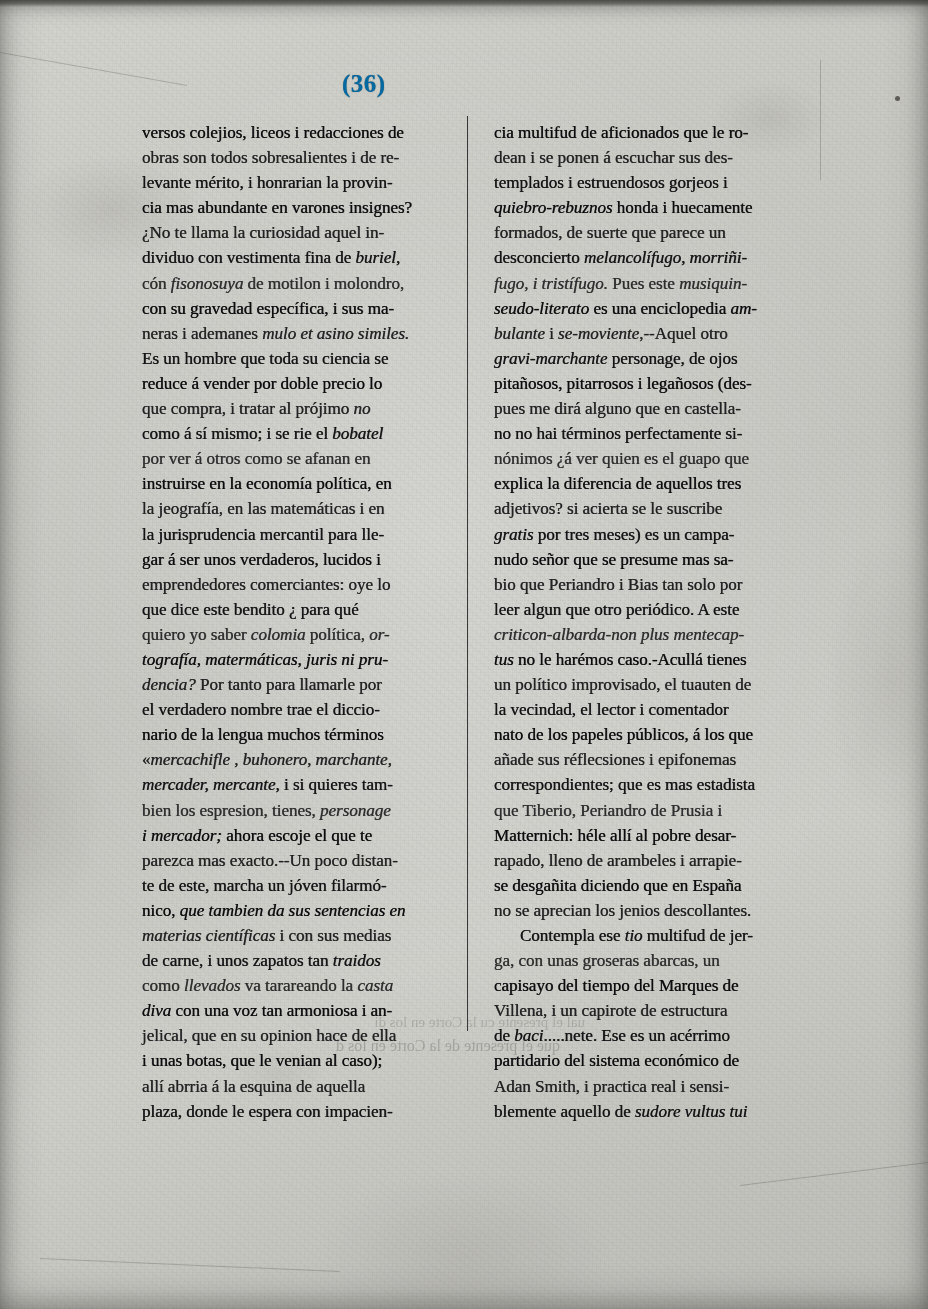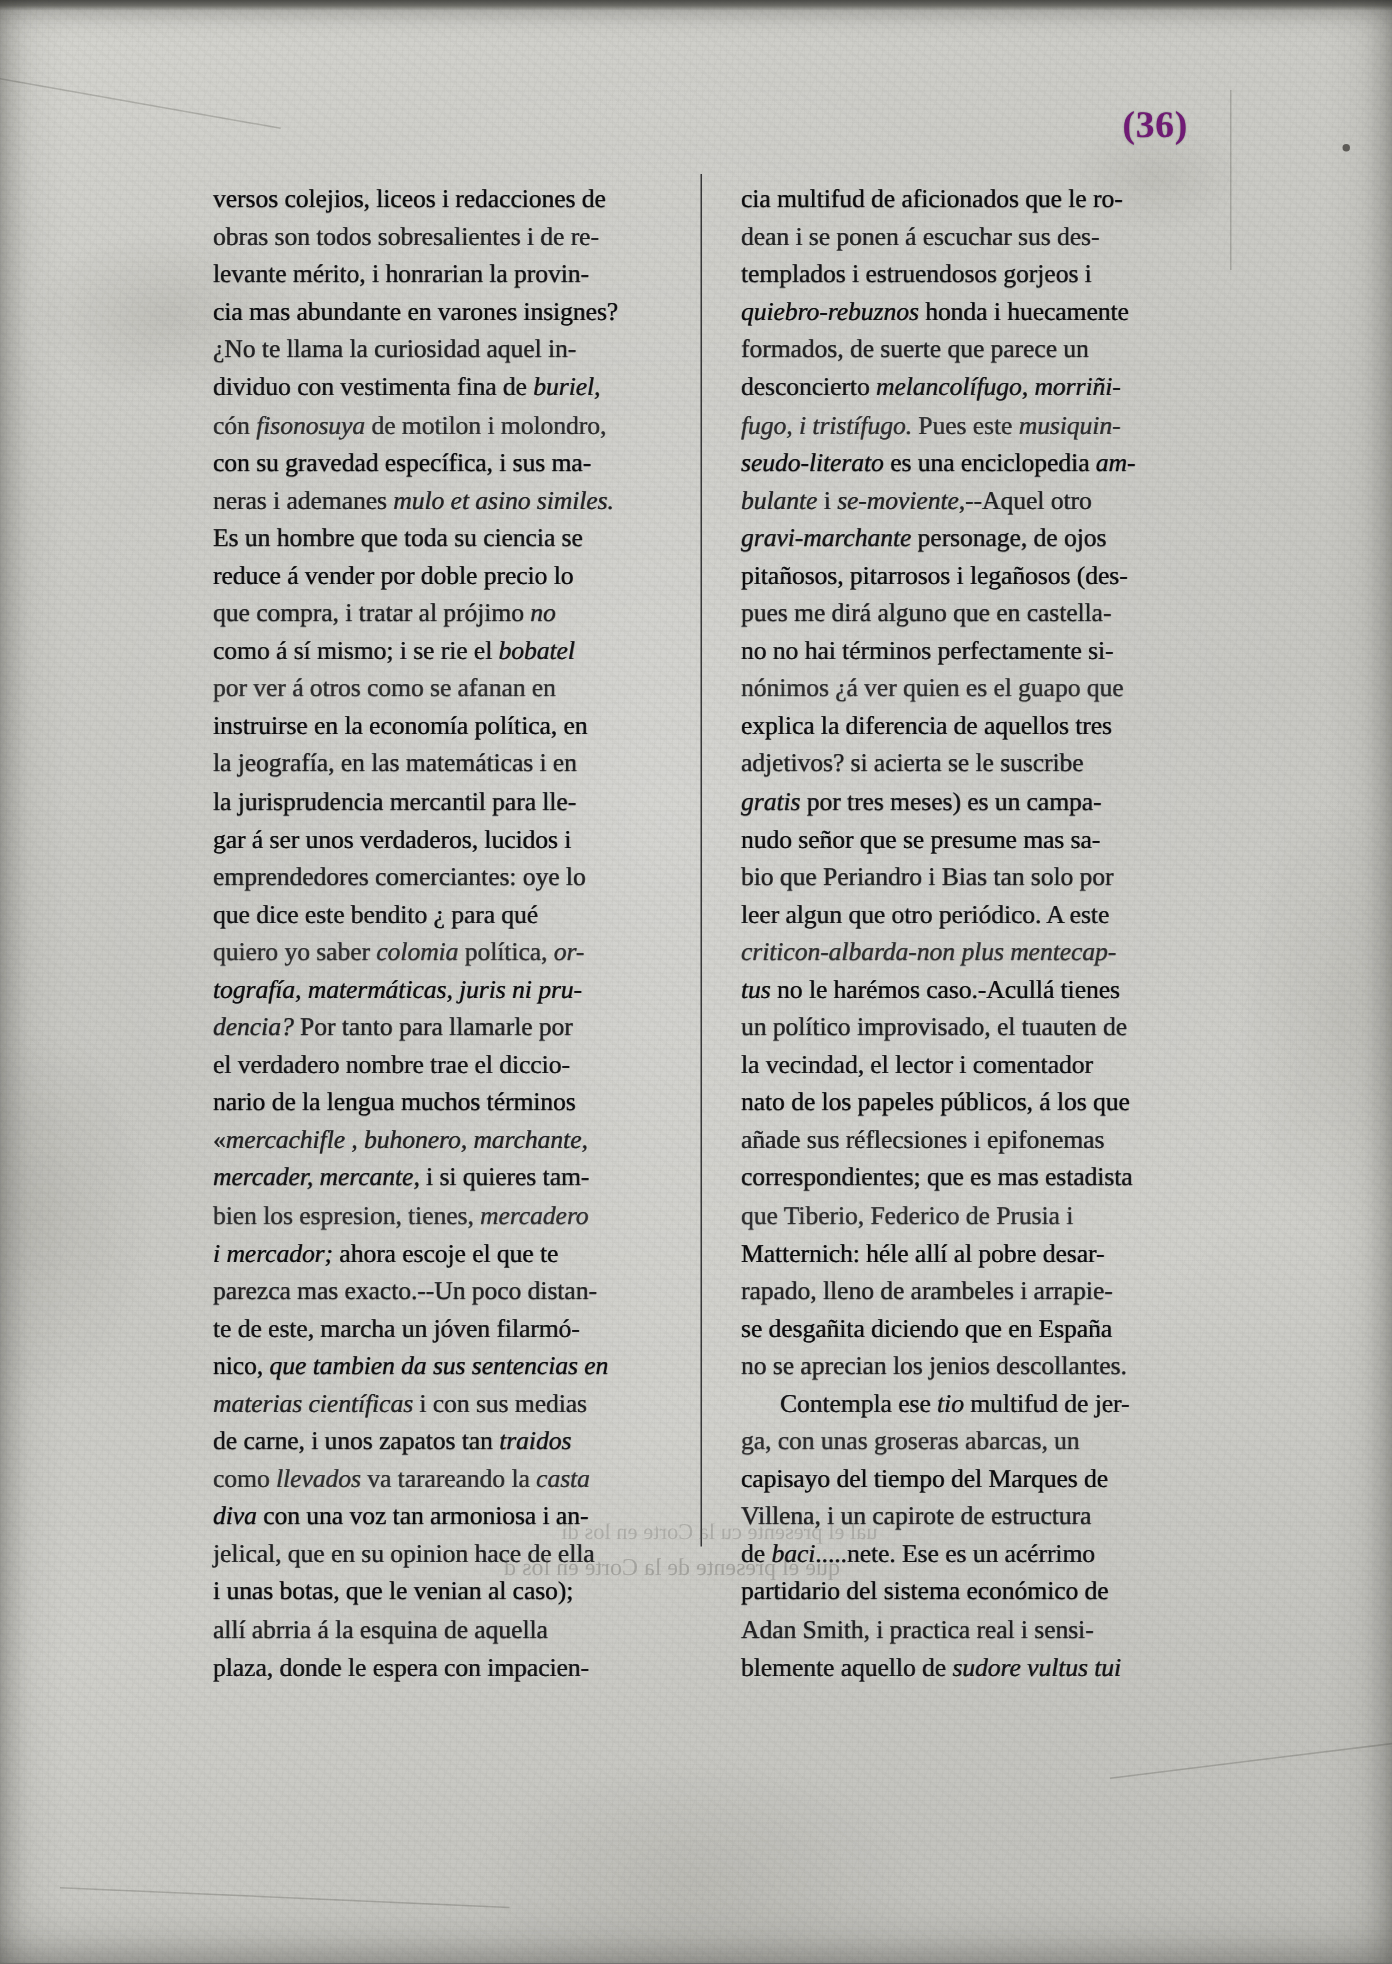--- a/index.html
+++ b/index.html
@@ -84,25 +84,25 @@
   }
 
   
   .textblock {
     position: absolute;
     left: 142px;
     top: 70px;
     width: 650px;
   }
   .page-number {
-    text-align: right;
+    text-align: left;
     font-size: 25px;
     font-weight: bold;
     letter-spacing: .5px;
-    color: #701a75;
+    color: #0369a1;
     margin: 0 0 22px 0;
     text-shadow: 0 0 1px rgba(20,20,20,.5);
     padding-left: 200px;
   }
   .columns {
     position: relative;
     display: flex;
     gap: 16px;
   }
   .col {
@@ -212,21 +212,21 @@
           <div class="line ink-heavy"><span>gar á  ser  unos  verdaderos, lucidos i</span></div>
           <div class="line ink-fade-a"><span>emprendedores  comerciantes:  oye lo</span></div>
           <div class="line"><span>que  dice  este  bendito  ¿ para  qué</span></div>
           <div class="line ink-fade-b"><span>quiero yo saber </span><i>colomia</i><span> política, </span><i>or-</i></div>
           <div class="line ink-heavy"><i>tografía, matermáticas, juris ni pru-</i></div>
           <div class="line ink-fade-a"><i>dencia?</i><span> Por tanto para  llamarle  por</span></div>
           <div class="line"><span>el verdadero nombre trae el  diccio-</span></div>
           <div class="line ink-heavy"><span>nario de la lengua  muchos   términos</span></div>
           <div class="line ink-fade-a"><span>«</span><i>mercachifle ,  buhonero,  marchante,</i></div>
           <div class="line"><i>mercader, mercante,</i><span> i si quieres tam-</span></div>
-          <div class="line ink-fade-b"><span>bien los espresion, tienes, </span><i>mercadero</i></div>
+          <div class="line ink-fade-b"><span>bien los espresion, tienes, </span><i>personage</i></div>
           <div class="line ink-heavy"><i>i mercador;</i><span> ahora  escoje  el  que  te</span></div>
           <div class="line ink-fade-a"><span>parezca mas exacto.--Un poco distan-</span></div>
           <div class="line"><span>te de este, marcha un jóven filarmó-</span></div>
           <div class="line ink-heavy"><span>nico, </span><i>que tambien da sus sentencias en</i></div>
           <div class="line ink-fade-a"><i>materias científicas</i><span> i  con sus  medias</span></div>
           <div class="line"><span>de  carne,  i unos zapatos  tan </span><i>traidos</i></div>
           <div class="line ink-fade-b"><span>como </span><i>llevados</i><span> va tarareando la  </span><i>casta</i></div>
           <div class="line ink-heavy"><i>diva</i><span> con una voz tan armoniosa i an-</span></div>
           <div class="line ink-fade-a"><span>jelical, que en su opinion hace de ella</span></div>
           <div class="line ink-heavy"><span>i unas botas, que le venian  al  caso);</span></div>
@@ -255,21 +255,21 @@
           <div class="line ink-heavy"><span>nudo señor que se presume  mas sa-</span></div>
           <div class="line ink-fade-a"><span>bio que Periandro i Bias tan solo por</span></div>
           <div class="line"><span>leer algun que otro periódico. A este</span></div>
           <div class="line ink-fade-b"><i>criticon-albarda-non plus  mentecap-</i></div>
           <div class="line ink-heavy"><i>tus</i><span> no le harémos caso.-Acullá tienes</span></div>
           <div class="line ink-fade-a"><span>un político improvisado, el tuauten de</span></div>
           <div class="line"><span>la vecindad, el lector i  comentador</span></div>
           <div class="line ink-heavy"><span>nato de los papeles públicos, á los que</span></div>
           <div class="line ink-fade-a"><span>añade sus  réflecsiones i  epifonemas</span></div>
           <div class="line"><span>correspondientes; que es mas estadista</span></div>
-          <div class="line ink-fade-b"><span>que  Tiberio,  Federico  de  Prusia  i</span></div>
+          <div class="line ink-fade-b"><span>que  Tiberio,  Periandro  de  Prusia  i</span></div>
           <div class="line ink-heavy"><span>Matternich: héle allí al pobre desar-</span></div>
           <div class="line ink-fade-a"><span>rapado, lleno de arambeles i arrapie-</span></div>
           <div class="line ink-heavy"><span>se desgañita diciendo que en  España</span></div>
           <div class="line ink-fade-a"><span>no se aprecian los jenios descollantes.</span></div>
           <div class="line indent"><span>Contempla ese </span><i>tio</i><span> multifud de jer-</span></div>
           <div class="line ink-fade-b"><span>ga,  con  unas  groseras  abarcas,  un</span></div>
           <div class="line ink-heavy"><span>capisayo del tiempo del Marques de</span></div>
           <div class="line ink-fade-a"><span>Villena, i un capirote de estructura</span></div>
           <div class="line"><span>de </span><i>baci</i><span>.....nete.  Ese  es un acérrimo</span></div>
           <div class="line ink-heavy"><span>partidario del sistema económico de</span></div>

